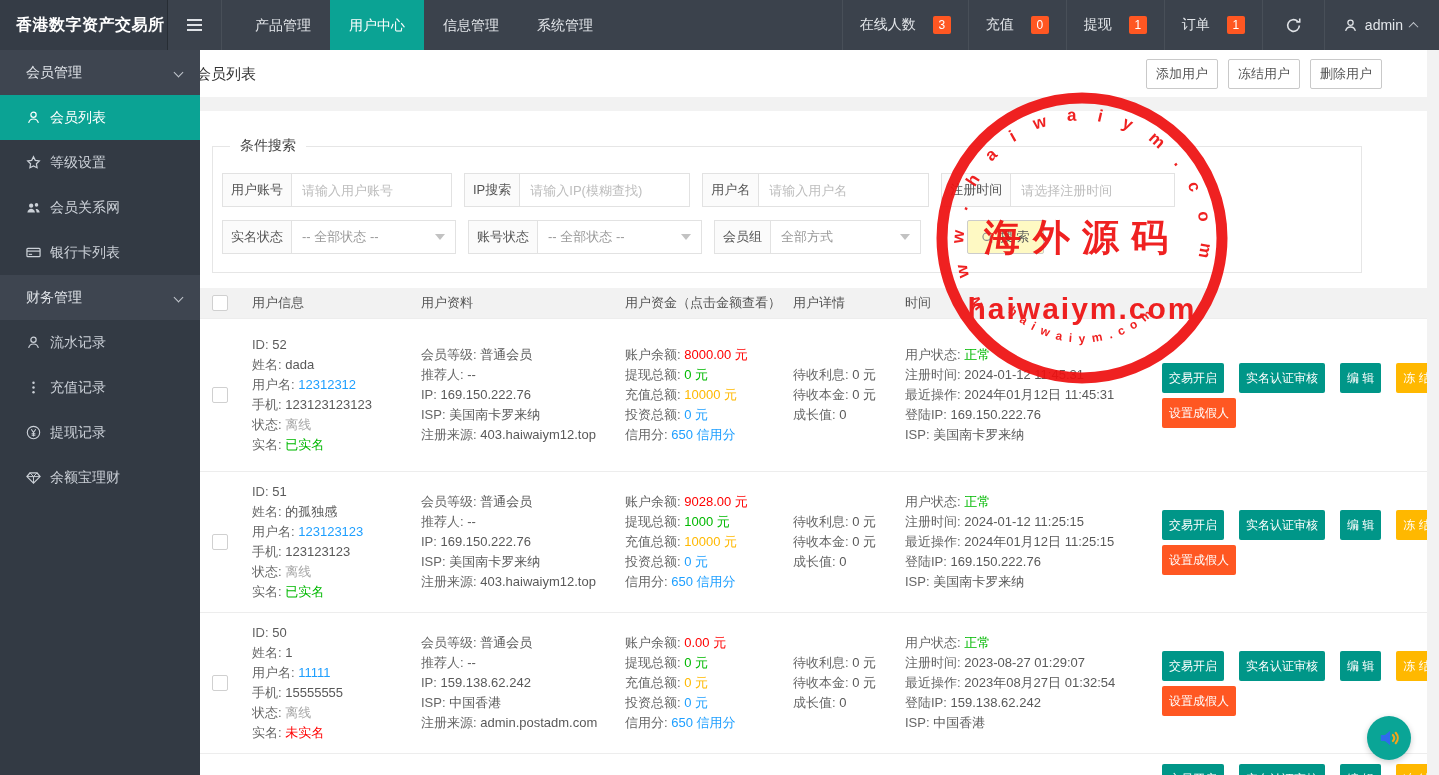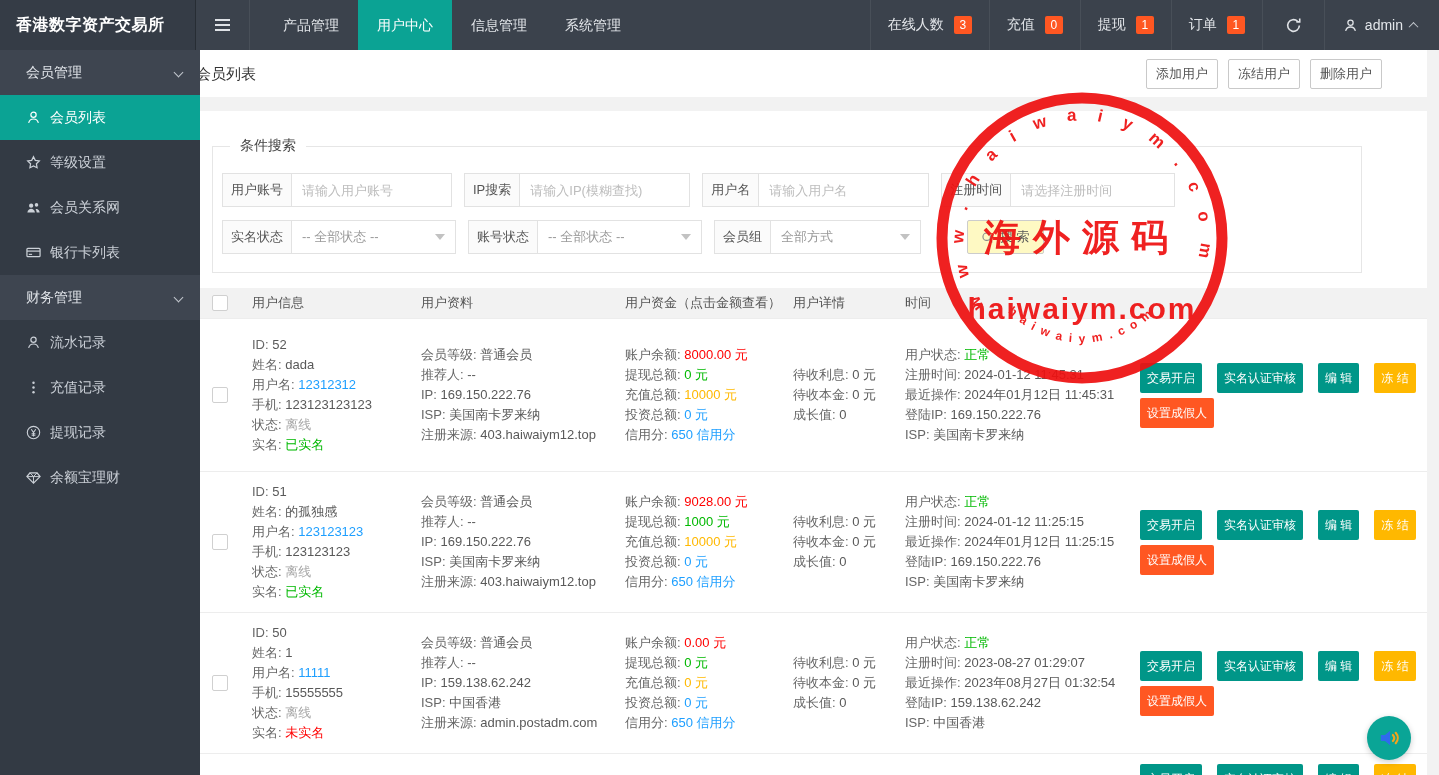--- a/index.html
+++ b/index.html
@@ -1,30 +1,30 @@
 <!DOCTYPE html>
 <html style="--navgreen: #0ba394; --badge: #ff5722; --teal: #009688; --yellow: #ffb800; --orangebtn: #ff5722; --blue: #1e9fff; --red: #ff0000; --green: #00b800; --orange: #ffb800;"><head>
 <meta charset="utf-8">
 <style>
   * { margin:0; padding:0; box-sizing:border-box; }
   html,body { width:1439px; height:775px; overflow:hidden; }
   body { position:relative; background:#f2f2f2; font-family:"Liberation Sans","DejaVu Sans",sans-serif; color:#666; }
 
   
   .topnav { position:absolute; top:0; left:0; width:1439px; height:50px; background:#3b424c; display:flex; align-items:stretch; z-index:40; }
-  .logo { width:196px; background:#353c46; color:#fff; font-size:16px; font-weight:bold; display:flex; align-items:center; padding-left:16px; letter-spacing:.5px; border-right:1px solid rgba(0,0,0,.25); }
+  .logo { width:168px; background:#353c46; color:#fff; font-size:16px; font-weight:bold; display:flex; align-items:center; padding-left:16px; letter-spacing:.5px; border-right:1px solid rgba(0,0,0,.25); }
   .hamburger { width:54px; display:flex; align-items:center; justify-content:center; border-right:1px solid rgba(255,255,255,.07); cursor:pointer; }
   .hamburger .bars { width:15px; height:2px; background:#dfe2e6; position:relative; }
   .hamburger .bars:before,.hamburger .bars:after { content:""; position:absolute; left:0; width:15px; height:2px; background:#dfe2e6; }
   .hamburger .bars:before { top:-5px; } .hamburger .bars:after { top:5px; }
   .nav-items { display:flex; margin-left:14px; }
   .nav-item { padding:0 19px; line-height:50px; font-size:14px; color:#e3e6ea; cursor:pointer; }
   .nav-item.active { background:var(--navgreen); color:#fff; }
   .nav-right { margin-left:auto; display:flex; align-items:stretch; }
-  .nav-stat { display:flex; align-items:center; gap:10px; padding:0 17px; border-left:1px solid rgba(255,255,255,.07); font-size:14px; color:#e3e6ea; cursor:pointer; }
+  .nav-stat { display:flex; align-items:center; gap:17px; padding:0 17px; border-left:1px solid rgba(255,255,255,.07); font-size:14px; color:#e3e6ea; cursor:pointer; }
   .badge { background:var(--badge); color:#fff; font-size:12px; line-height:18px; min-width:18px; text-align:center; padding:0 4px; border-radius:2px; }
   .nav-refresh { display:flex; align-items:center; padding:0 22px; border-left:1px solid rgba(255,255,255,.07); color:#e3e6ea; cursor:pointer; }
   .nav-user { display:flex; align-items:center; gap:7px; padding:0 22px 0 18px; border-left:1px solid rgba(255,255,255,.07); font-size:14px; color:#e3e6ea; cursor:pointer; }
   .caret { display:inline-block; width:7px; height:7px; border:solid #c2c7cd; border-width:0 1.5px 1.5px 0; }
   .caret.up { transform:rotate(-135deg) translate(-1px,-1px); }
   .caret.down { transform:rotate(45deg); margin-left:auto; }
 
   
   .sidebar { position:absolute; top:50px; left:0; width:200px; height:725px; background:#333a44; z-index:30; }
   .side-section { height:45px; background:#3e4550; display:flex; align-items:center; padding:0 18px 0 26px; color:#e0e4e9; font-size:14px; cursor:pointer; }
@@ -56,21 +56,21 @@
   .search-btn { height:34px; margin-left:34px; padding:0 13px; background:#fef9c3; border:1px solid #ccc; border-radius:2px; font-size:13px; color:#555; display:flex; align-items:center; gap:6px; cursor:pointer; font-family:inherit; }
   .search-btn svg { width:13px; height:13px; }
 
   
   .table { margin-top:15px; margin-left:-12px; }
   .thead { height:30px; background:#f2f2f2; display:flex; align-items:center; font-size:13px; color:#555; }
   .row { display:flex; border-top:1px solid #ededed; padding:10px 0; font-size:13px; }
   .row:first-child { padding:16px 0; }
   .c0 { width:52px; display:flex; align-items:center; padding-left:12px; flex-shrink:0; }
   .c1 { width:169px; flex-shrink:0; } .c2 { width:204px; flex-shrink:0; } .c3 { width:168px; flex-shrink:0; }
-  .c4 { width:112px; flex-shrink:0; } .c5 { width:235px; flex-shrink:0; } .c6 { flex:1; }
+  .c4 { width:112px; flex-shrink:0; } .c5 { width:235px; flex-shrink:0; } .c6 { flex:1;margin-left:22px; }
   .cb { width:16px; height:16px; appearance:none; -webkit-appearance:none; border:1px solid #d0d0d0; border-radius:2px; background:#fff; cursor:pointer; }
   .col { display:flex; flex-direction:column; justify-content:center; }
   .tline { line-height:20px; white-space:nowrap; }
   .tlbl { color:#666; }
   .tval { color:#595959; }
   .v-link { color:var(--blue); cursor:pointer; }
   .v-red { color:var(--red); cursor:pointer; }
   .v-green { color:var(--green); }
   .v-orange { color:var(--orange); }
   .v-blue { color:var(--blue); }

